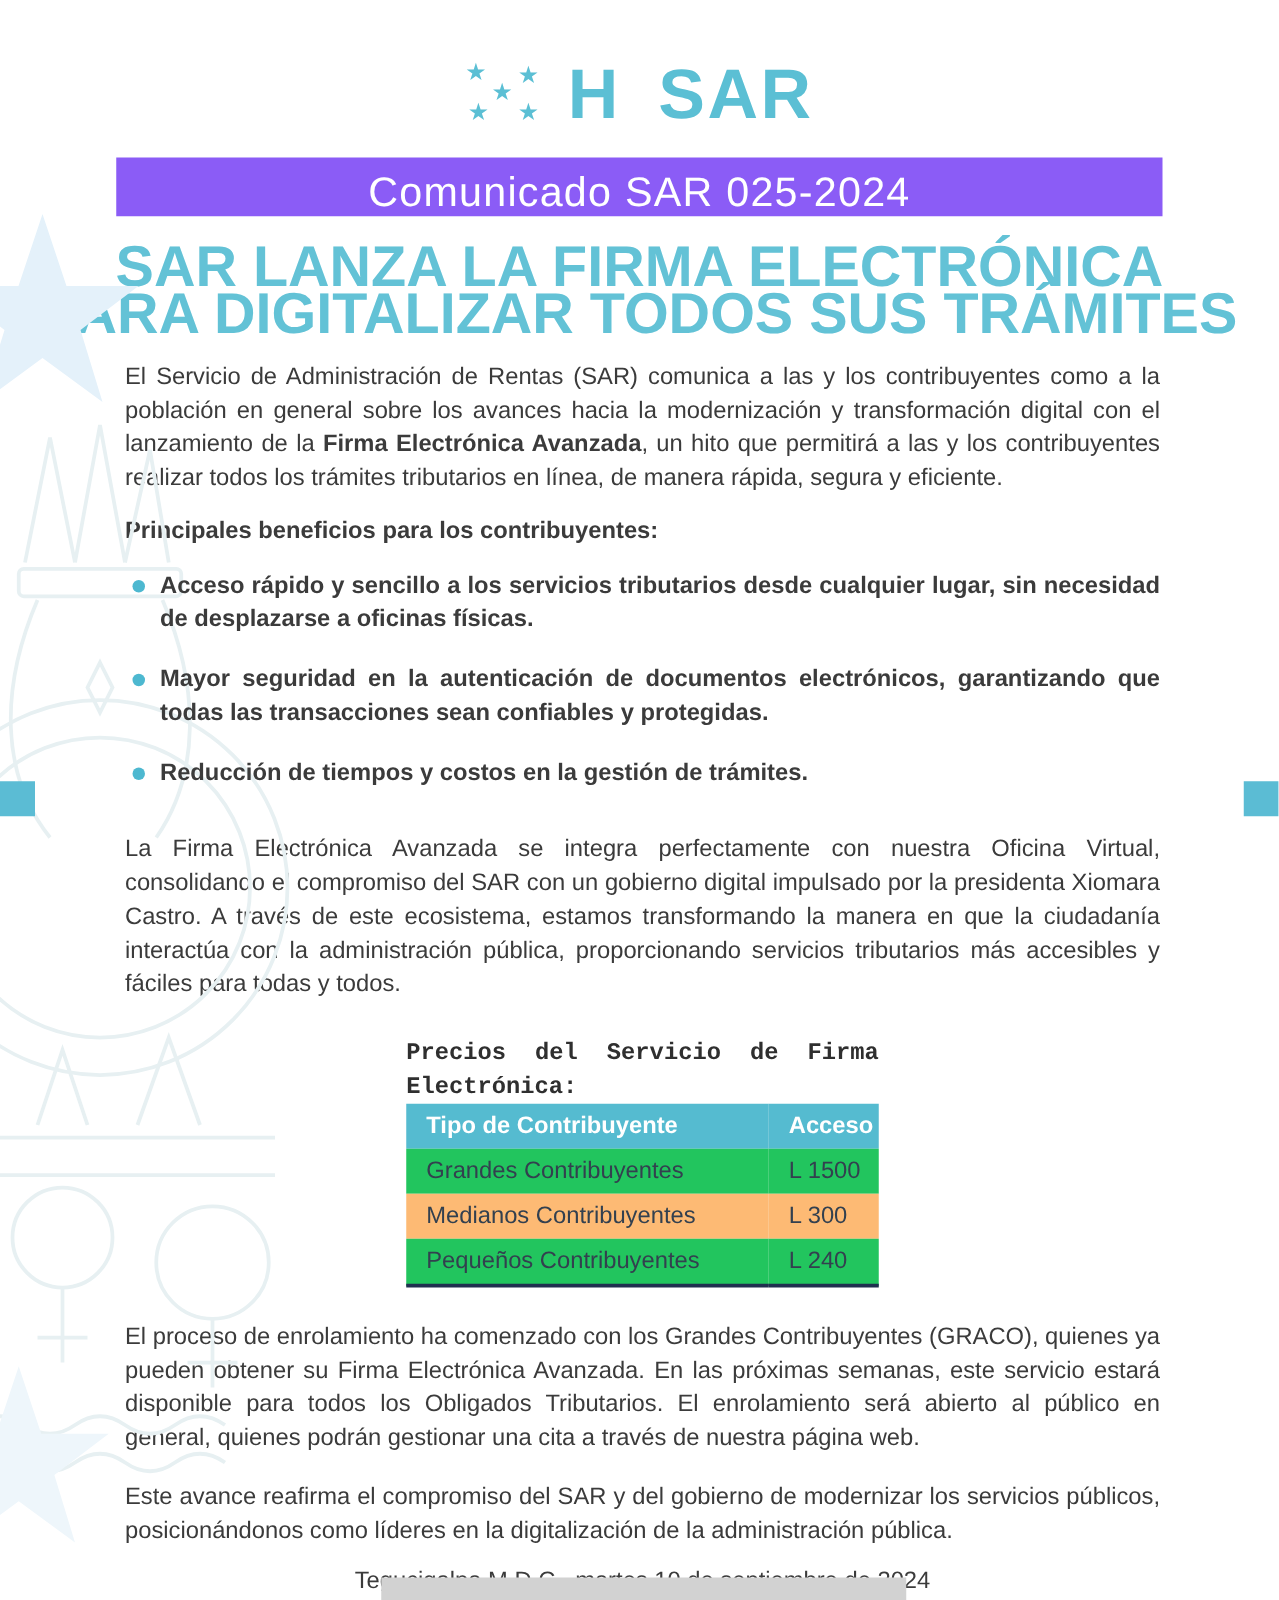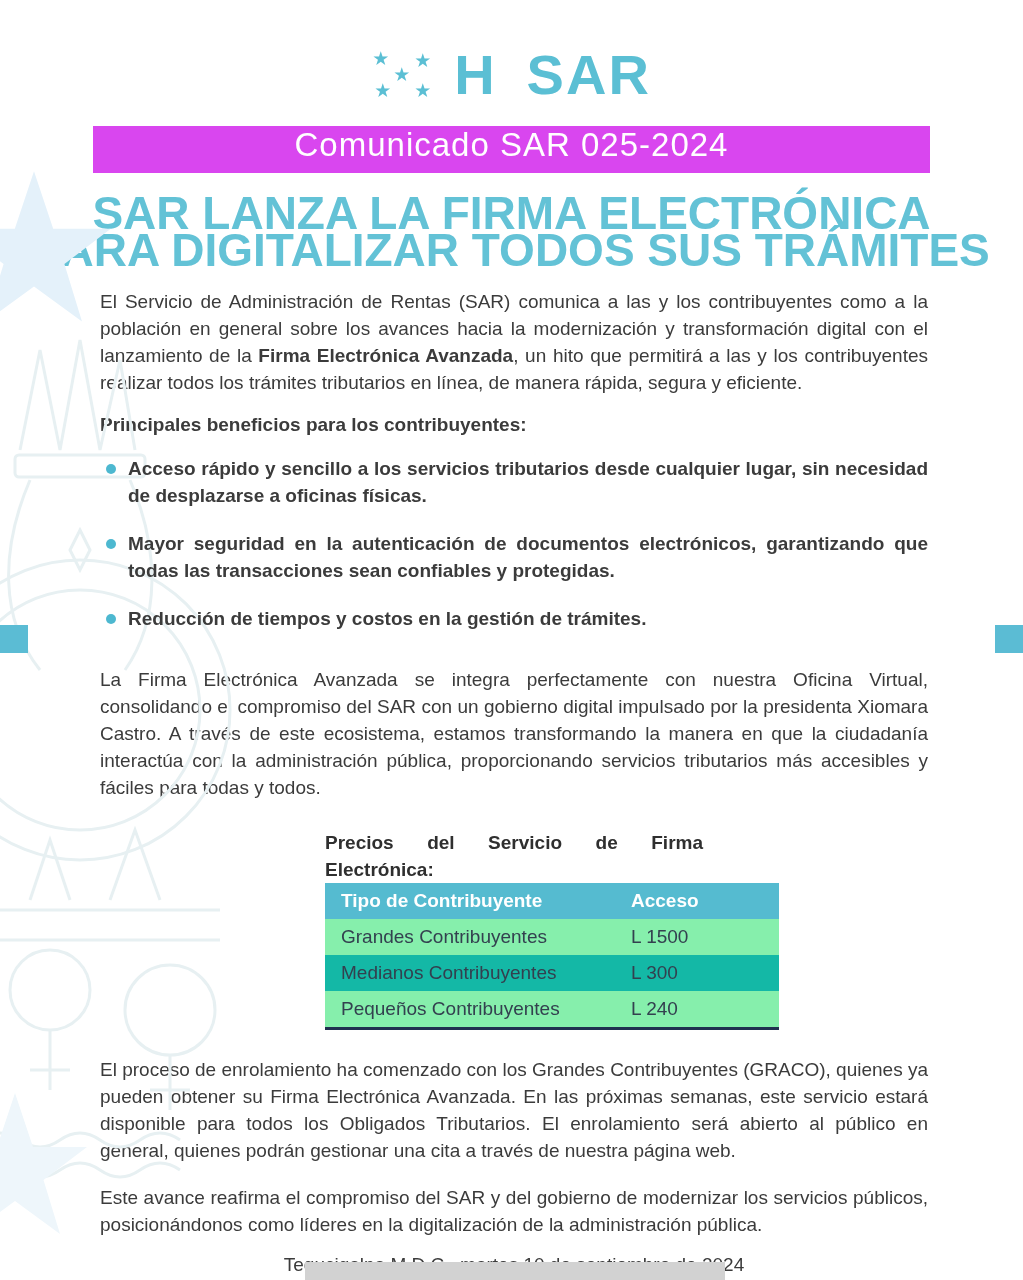--- a/index.html
+++ b/index.html
@@ -31,22 +31,22 @@
   .star-tr{left:42px;top:4px;}
   .star-mid{left:21px;top:18px;}
   .star-bl{left:2px;top:34px;}
   .star-br{left:42px;top:34px;}
   .logo-text{display:flex;align-items:center;gap:30px;}
   .logo-h,.logo-sar{
     font-size:56px;font-weight:800;color:#5bbfd4;letter-spacing:2px;line-height:60px;
   }
   
   .banner{
-    margin:20px 93px 0 93px;height:47px;background:#d946ef;
-    display:flex;align-items:flex-start;justify-content:center;
+    margin:20px 93px 0 93px;height:47px;background:#8b5cf6;
+    display:flex;align-items:flex-end;justify-content:center;
     color:#ffffff;font-size:33px;font-weight:400;letter-spacing:1px;
   }
   
   .headline{
     margin-top:22px;text-align:center;
     color:#63c2d6;font-weight:800;font-size:46px;line-height:37px;letter-spacing:0px;
   }
   
   .content{margin:0 95px 0 100px;font-size:19px;line-height:27px;}
   .content p{margin:0;text-align:justify;}
@@ -57,29 +57,29 @@
     position:relative;padding-left:28px;text-align:justify;margin-top:21px;
   }
   ul.benefits li:first-child{margin-top:0;}
   ul.benefits .dot{
     position:absolute;left:6px;top:9px;width:10px;height:10px;border-radius:50%;
     background:#4db8d0;
   }
   .p-oficina{margin-top:34px !important;}
   
   .table-wrap{margin:28px 0 0 225px;width:378px;}
-  .table-title{font-weight:700;font-size:19px;margin:0 0 7px 2px;color:#2f2f2f;}
-  table.prices{border-collapse:collapse;width:454px;border-bottom:3px solid #20304f;}
+  .table-title{font-weight:700;font-size:19px;margin:0 0 7px 2px;color:#2f2f2f;font-family:Liberation Mono, monospace;}
+  table.prices{border-collapse:collapse;width:378px;border-bottom:3px solid #20304f;}
   table.prices th,table.prices td{
     font-size:19px;text-align:left;padding:4px 0 5px 16px;height:24px;
   }
   table.prices th{background:#55bbd0;color:#ffffff;font-weight:700;}
   table.prices .col-tipo{width:274px;}
-  table.prices tr.row-light td{background:#86efac;color:#33404f;}
-  table.prices tr.row-medium td{background:#14b8a6;color:#33404f;}
+  table.prices tr.row-light td{background:#22c55e;color:#33404f;}
+  table.prices tr.row-medium td{background:#fdba74;color:#33404f;}
   
   .p-enrol{margin-top:26px !important;}
   .p-avance{margin-top:20px !important;}
   .dateline{margin-top:13px !important;text-align:center !important;}
   
   .bottom-bar{
     position:absolute;left:305px;bottom:0;width:420px;height:18px;background:#d2d2d2;
   }
 </style>
 </head>

